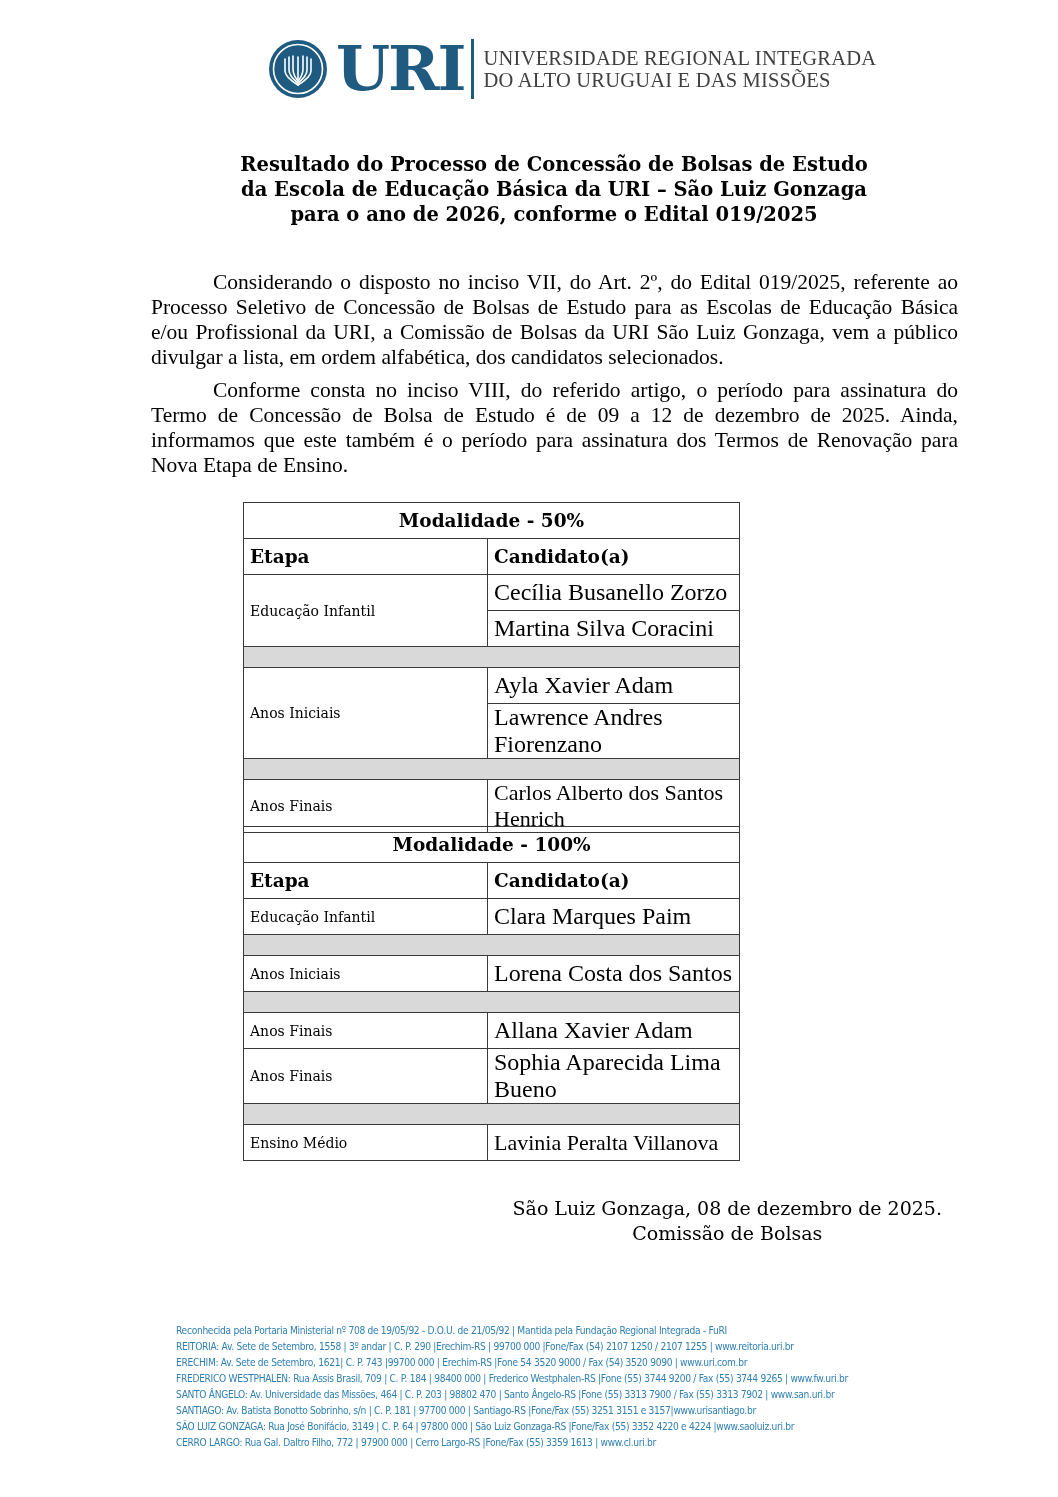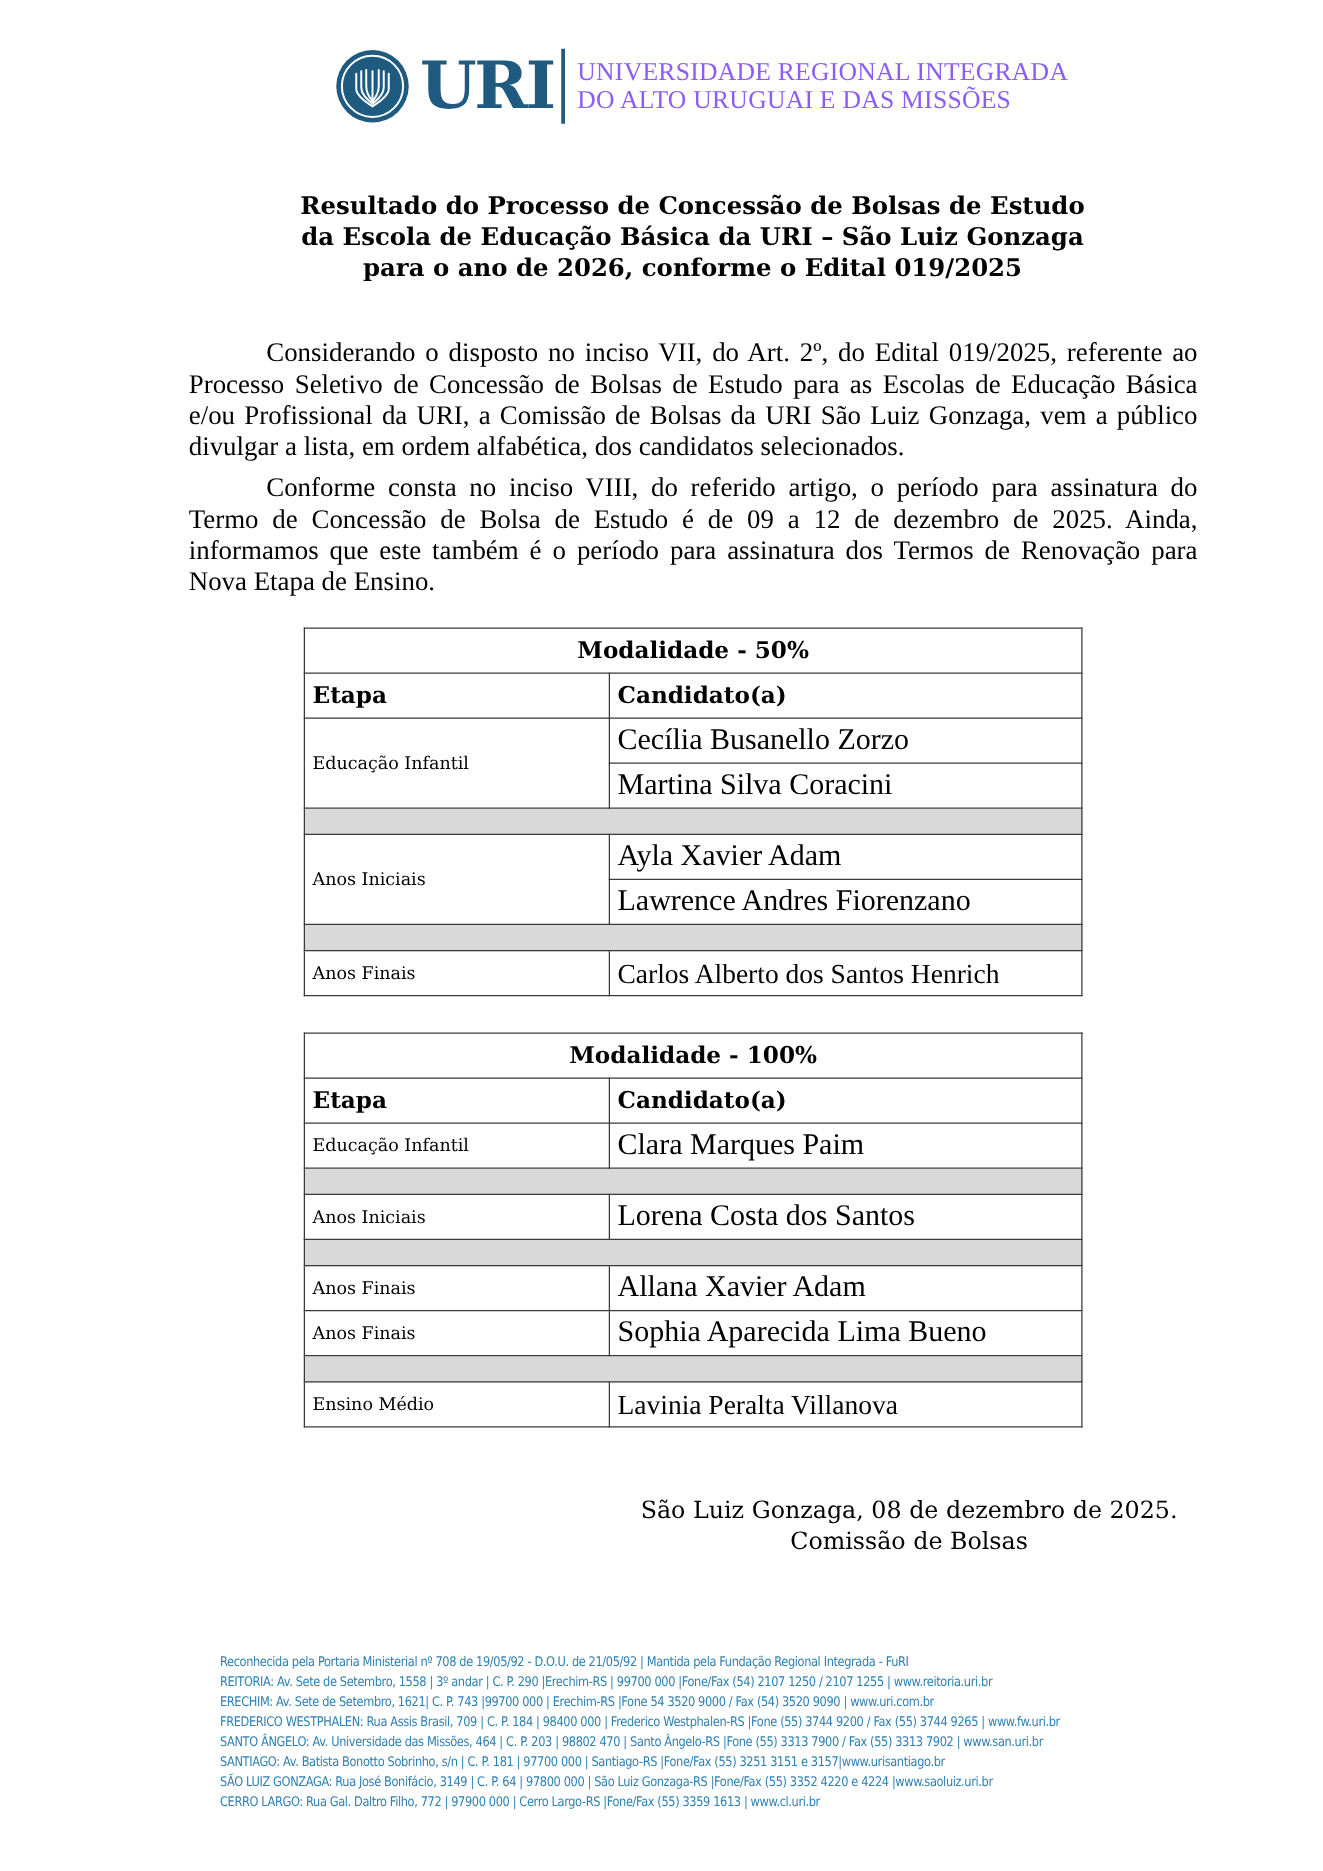--- a/index.html
+++ b/index.html
@@ -1,32 +1,32 @@
 <!DOCTYPE html>
 <html><head>
 <meta charset="utf-8">
 <style>
   html, body { margin: 0; padding: 0; background: #ffffff; }
   body { width: 1058px; height: 1497px; position: relative; overflow: hidden; color: #000; }
 
   .logo { position: absolute; left: 268px; top: 38px; height: 62px; display: flex; align-items: center; }
   .logo-emblem { width: 60px; height: 60px; }
-  .logo-uri { font-family: "DejaVu Serif", serif; font-weight: bold; font-size: 52px; color: #1f5b80; letter-spacing: -2px; margin-left: 8px; line-height: 62px; }
+  .logo-uri { font-family: "DejaVu Serif", serif; font-weight: bold; font-size: 62px; color: #1f5b80; letter-spacing: -2px; margin-left: 8px; line-height: 62px; }
   .logo-bar { width: 3px; height: 60px; background: #1f5b80; margin-left: 6px; margin-right: 10px; }
-  .logo-text { font-family: "Liberation Serif", serif; font-size: 20.5px; line-height: 22px; color: #8b5cf6; letter-spacing: 0.2px; }
+  .logo-text { font-family: "Liberation Serif", serif; font-size: 20.5px; line-height: 22px; color: #404040; letter-spacing: 0.2px; }
 
   .title { position: absolute; left: 150px; width: 808px; top: 152px; text-align: center; font-family: "DejaVu Serif", serif; font-weight: bold; font-size: 19.5px; line-height: 25px; }
   .title div { white-space: nowrap; text-align: center; }
 
   .body-text { position: absolute; left: 151px; width: 807px; font-family: "Liberation Serif", serif; font-size: 21.5px; line-height: 25px; text-align: justify; }
   .body-text p { margin: 0; text-indent: 62px; }
   #p1 { top: 270px; }
   #p2 { top: 378px; }
 
-  table.mod { position: absolute; left: 243px; width: 623px; border-collapse: collapse; table-layout: fixed; }
+  table.mod { position: absolute; left: 243px; width: 497px; border-collapse: collapse; table-layout: fixed; }
   table.mod td { border: 1.5px solid #3a3a3a; padding: 0 6px; height: 35px; vertical-align: middle; }
   table.mod col.c1 { width: 244px; }
   table.mod .head { text-align: center; font-family: "DejaVu Serif", serif; font-weight: bold; font-size: 18.5px; }
   table.mod .colh { font-family: "DejaVu Serif", serif; font-weight: bold; font-size: 18.5px; }
   table.mod .etapa { font-family: "DejaVu Serif", serif; font-weight: normal; font-size: 14px; }
   table.mod .name { font-family: "Liberation Serif", serif; font-size: 24px; }
   table.mod .name.wide { font-size: 22px; }
   table.mod .gap td { background: #d9d9d9; height: 20px; padding: 0; }
   #t50 { top: 502px; }
   #t100 { top: 826px; }

